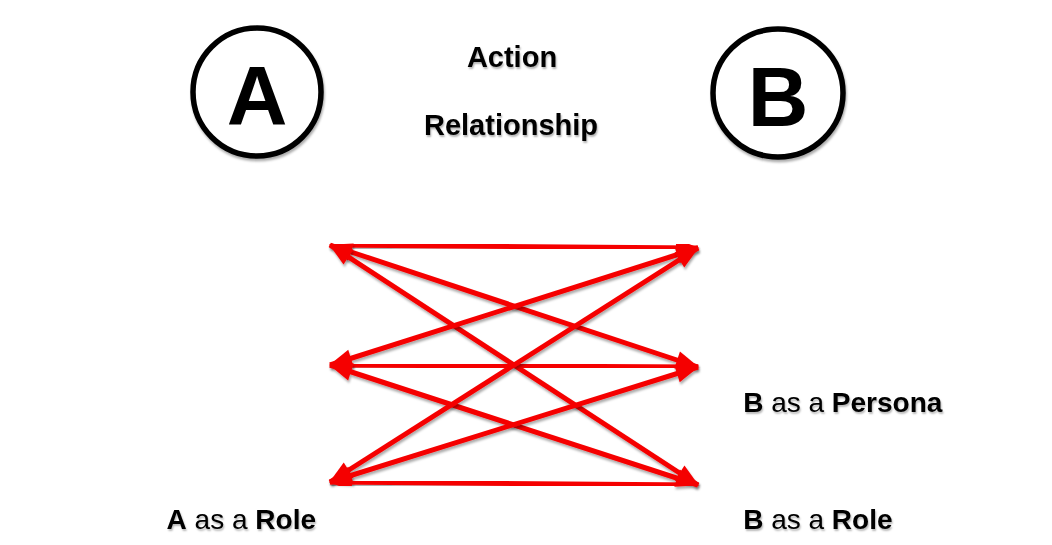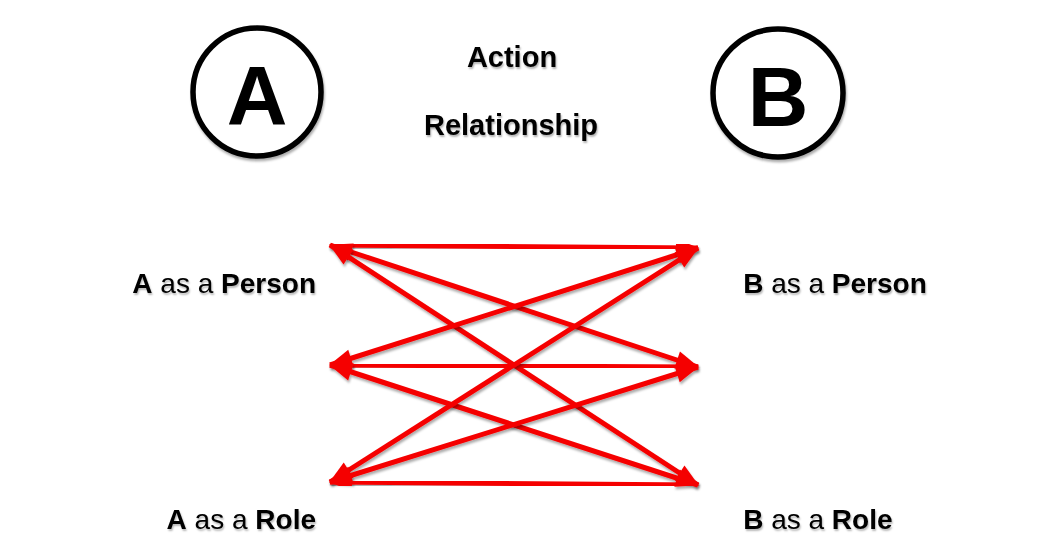--- a/index.html
+++ b/index.html
@@ -90,27 +90,24 @@
     <ellipse class="node-circle" cx="257" cy="92" rx="64" ry="64"></ellipse>
     <ellipse class="node-circle" cx="778" cy="93" rx="65" ry="64"></ellipse>
 
     <text class="node-letter" x="257" y="96">A</text>
     <text class="node-letter" x="778" y="97">B</text>
   </svg>
 
   <div class="toplabel" style="left:362px; top:42px;">Action</div>
   <div class="toplabel" style="left:361px; top:110px;">Relationship</div>
 
-  <div class="rowlabel left" style="top:233px;">
-    <span class="strong">A</span><span> as a </span><span class="strong">Person</span>
-  </div>
   <div class="rowlabel left" style="top:469px;">
     <span class="strong">A</span><span> as a </span><span class="strong">Role</span>
   </div>
 
-  <div class="rowlabel right" style="top:233px;">
-    <span class="strong">B</span><span> as a </span><span class="strong">Person</span>
+  <div class="rowlabel right" style="top:352px;">
+    <span class="strong">B</span><span> as a </span><span class="strong">Persona</span>
   </div>
   <div class="rowlabel right" style="top:469px;">
     <span class="strong">B</span><span> as a </span><span class="strong">Role</span>
   </div>
 
 </div>
 
 </body></html>

